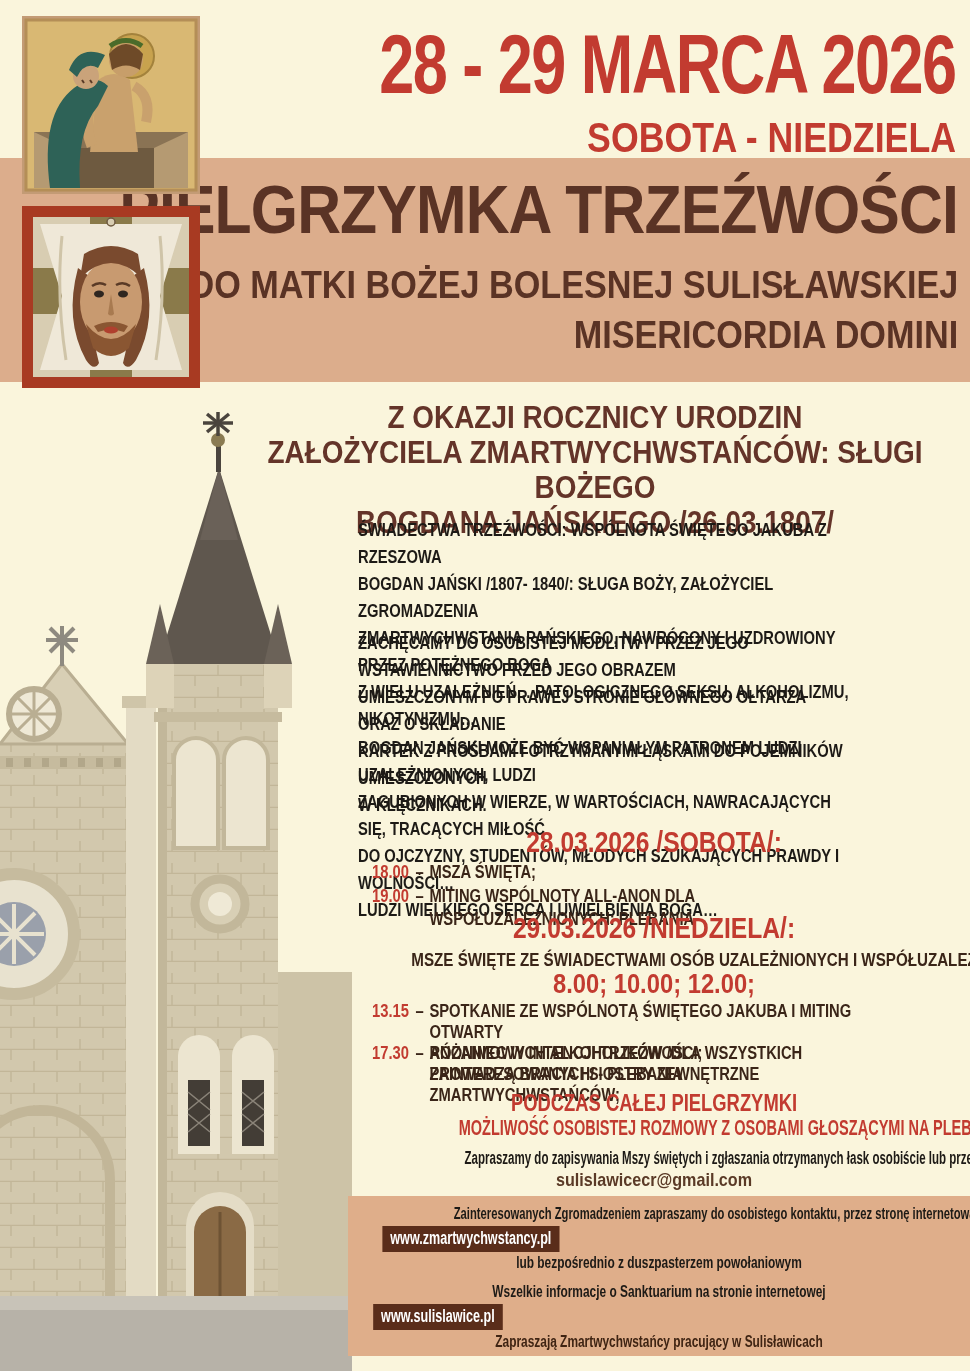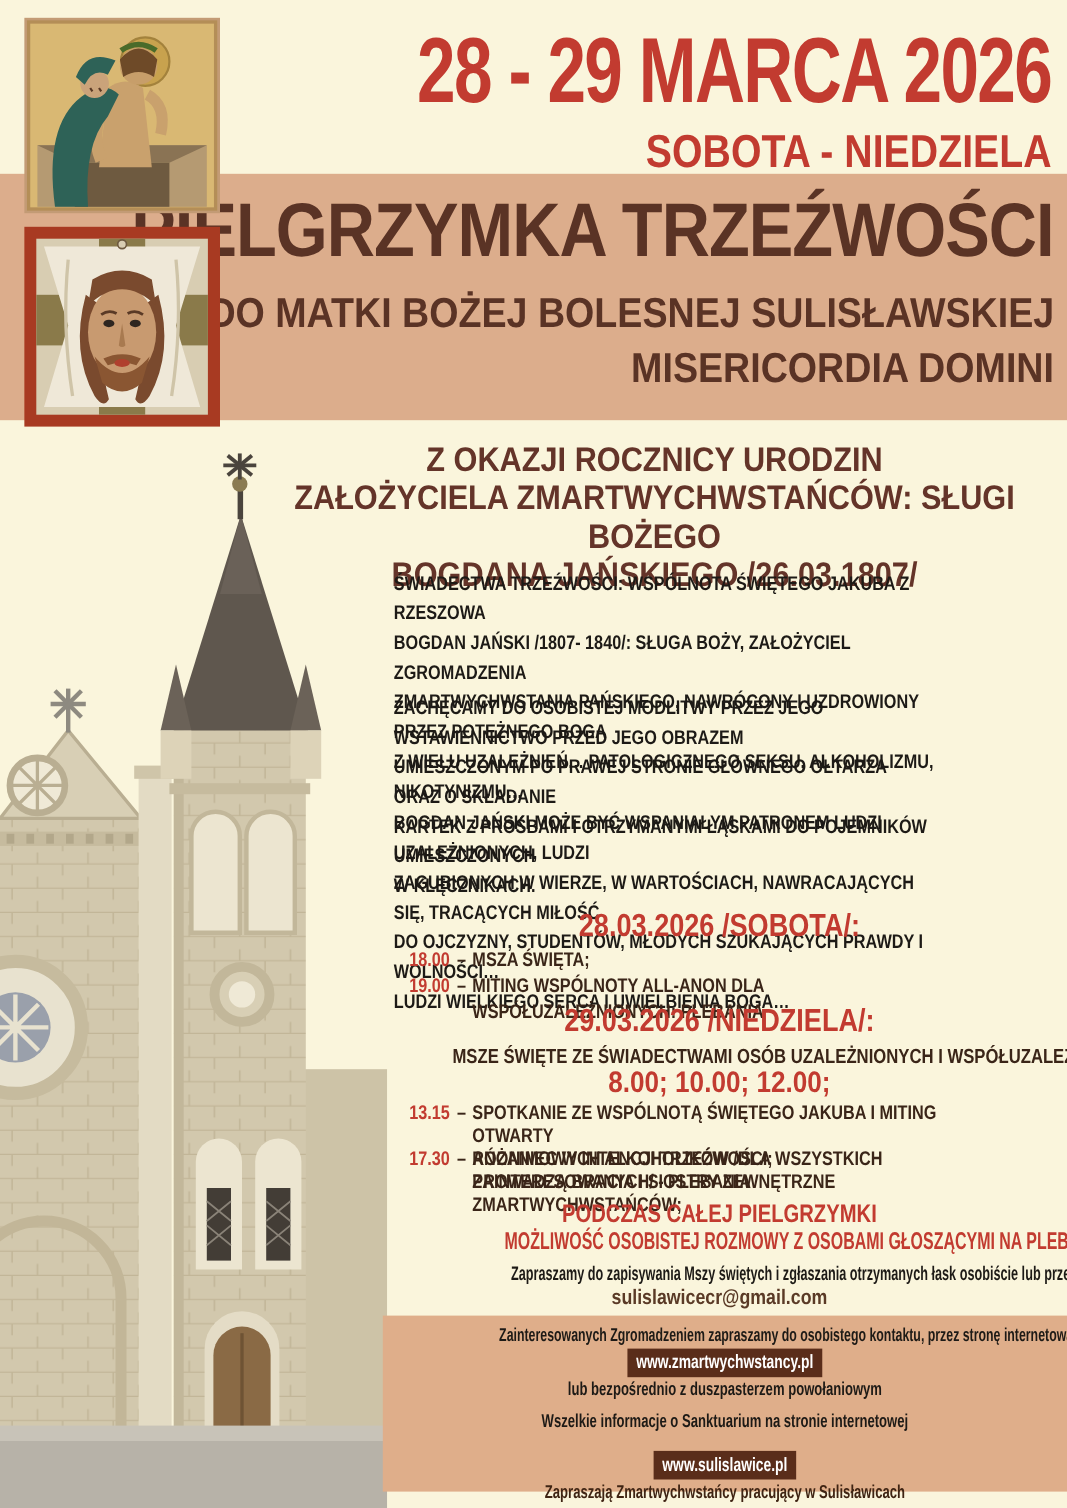--- a/index.html
+++ b/index.html
@@ -26,21 +26,21 @@
   .band-sub2{top:314px;right:12px;font-size:38px;transform:scaleX(.9);}
   .occasion{left:230px;width:730px;top:400px;text-align:center;font-size:31px;line-height:35px;
             transform:scaleX(.9);}
   .para{left:358px;width:600px;font-size:18px;line-height:27px;transform:scaleX(.82);}
   .sched-h{left:358px;width:592px;text-align:center;font-size:29px;transform:scaleX(.85);}
   .item{left:372px;display:flex;font-size:18px;line-height:23px;transform:scaleX(.82);transform-origin:0 0;}
   .item .t{min-width:46px;color:#C23B30;}
   .item .d{margin:0 7px;color:#3A2518;}
   .item .x{color:#3A2518;}
   .center-col{left:358px;width:592px;text-align:center;}
-  .chipline{text-align:center;}
+  .chipline{text-align:left;}
   .chip{display:inline-block;background:#5A2D1A;color:#FFFFFF;font-weight:bold;font-size:17.5px;
         padding:2px 11px 3px;transform:scaleX(.72);}
   .boxrow{text-align:center;font-weight:bold;font-size:17px;color:#1D1A16;transform:scaleX(.66);
           transform-origin:50% 0;white-space:nowrap;}
   .contact-box{left:348px;top:1196px;width:622px;height:160px;background:#DFAE8A;}
   .iconwrap{position:absolute;}
   svg{display:block;}
 </style>
 </head>
 <body>
@@ -239,19 +239,19 @@
   <div class="abs b blk center-col nw o-c" style="top:1148px;font-size:18px;transform:scaleX(.64);">Zapraszamy do zapisywania Mszy świętych i zgłaszania otrzymanych łask osobiście lub przez maila:</div>
   <div class="abs b center-col nw o-c" style="top:1169px;font-size:19px;color:#5A3A26;transform:scaleX(.85);">sulislawicecr@gmail.com</div>
 
   <div class="abs contact-box">
     <div class="boxrow" style="margin-top:8px;">Zainteresowanych Zgromadzeniem zapraszamy do osobistego kontaktu, przez stronę internetową</div>
     <div class="chipline" style="margin-top:2px;">
       <span class="chip">www.zmartwychwstancy.pl</span>
     </div>
     <div class="boxrow" style="margin-top:1px;transform:scaleX(.7);">lub bezpośrednio z duszpasterzem powołaniowym</div>
     <div class="boxrow" style="margin-top:9px;transform:scaleX(.7);">Wszelkie informacje o Sanktuarium na stronie internetowej</div>
-    <div class="chipline" style="margin-top:17px;">
+    <div class="chipline" style="margin-top:2px;">
       <span class="chip">www.sulislawice.pl</span>
     </div>
     <div class="boxrow" style="margin-top:2px;color:#3F2413;transform:scaleX(.7);">Zapraszają Zmartwychwstańcy pracujący w Sulisławicach</div>
   </div>
 
 </div>
 
 </body></html>

